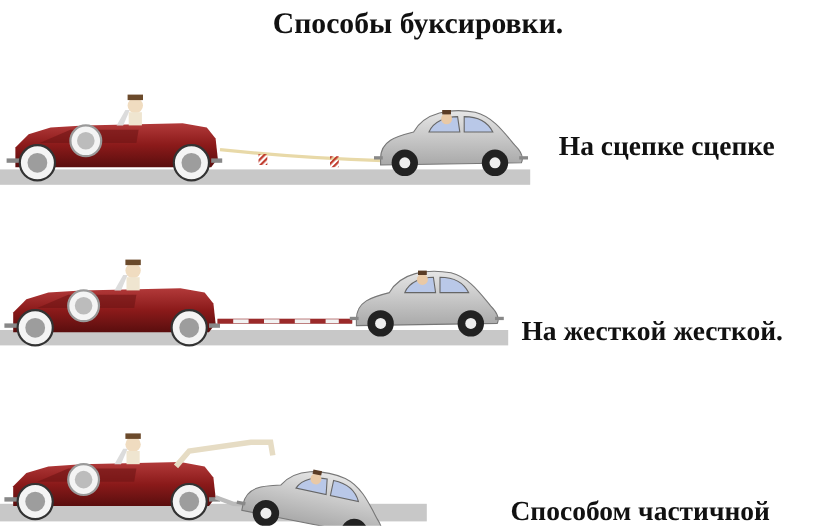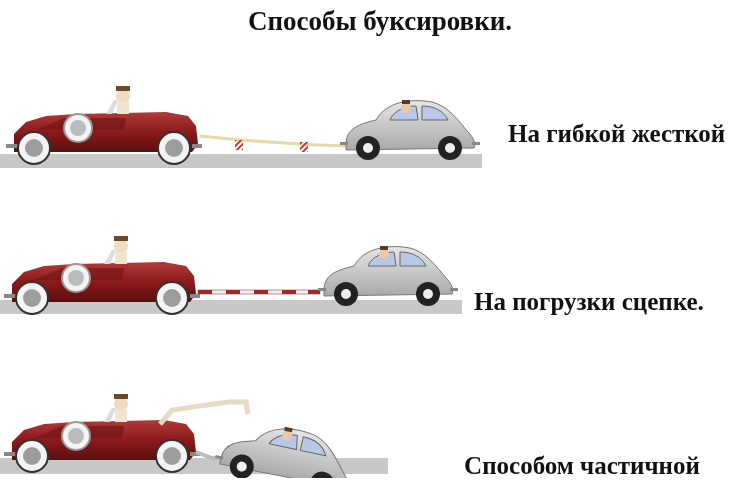--- a/index.html
+++ b/index.html
@@ -78,42 +78,42 @@
         <use href="#redCar"></use>
       </g>
     <path d="M200,56 Q275,64 348,66" stroke="#e8d9a8" stroke-width="3" fill="none"></path>
     <rect x="235" y="60" width="8" height="10" fill="url(#hatch)"></rect>
     <rect x="300" y="62" width="8" height="10" fill="url(#hatch)"></rect>
     <g transform="translate(340,12)">
         <use href="#greyCar"></use>
       </g>
   </svg>
 </div>
-<div class="label" style="left:508px; top:120px;">На гибкой жесткой</div>
+<div class="label" style="left:508px; top:120px;">На сцепке сцепке</div>
 
 <div class="row" style="top:228px; width:470px; height:90px;">
   <svg width="470" height="90">
     <rect x="0" y="72" width="462" height="14" fill="#c8c8c8"></rect>
     <g transform="translate(4,8)">
         <use href="#redCar"></use>
       </g>
     <g>
       <rect x="198" y="62" width="122" height="4" fill="#f2f2f2" stroke="#8b1a1a" stroke-width="0.5"></rect>
       <rect x="198" y="62" width="14" height="4" fill="#9b2a2a"></rect>
       <rect x="226" y="62" width="14" height="4" fill="#9b2a2a"></rect>
       <rect x="254" y="62" width="14" height="4" fill="#9b2a2a"></rect>
       <rect x="282" y="62" width="14" height="4" fill="#9b2a2a"></rect>
       <rect x="308" y="62" width="12" height="4" fill="#9b2a2a"></rect>
     </g>
     <g transform="translate(318,10)">
         <use href="#greyCar"></use>
       </g>
   </svg>
 </div>
-<div class="label" style="left:474px; top:288px;">На погрузки сцепке.</div>
+<div class="label" style="left:474px; top:288px;">На жесткой жесткой.</div>
 
 <div class="row" style="top:388px; width:400px; height:90px;">
   <svg width="400" height="90">
     <rect x="0" y="70" width="388" height="16" fill="#c8c8c8"></rect>
     <g transform="translate(4,6)">
         <use href="#redCar"></use>
       </g>
     <g>
       <path d="M160,36 L172,22 L228,14 L246,14 L248,26" stroke="#e6dcc4" stroke-width="5" fill="none"></path>
       <path d="M196,64 L212,70 L262,72" stroke="#bbbbbb" stroke-width="4" fill="none"></path>

